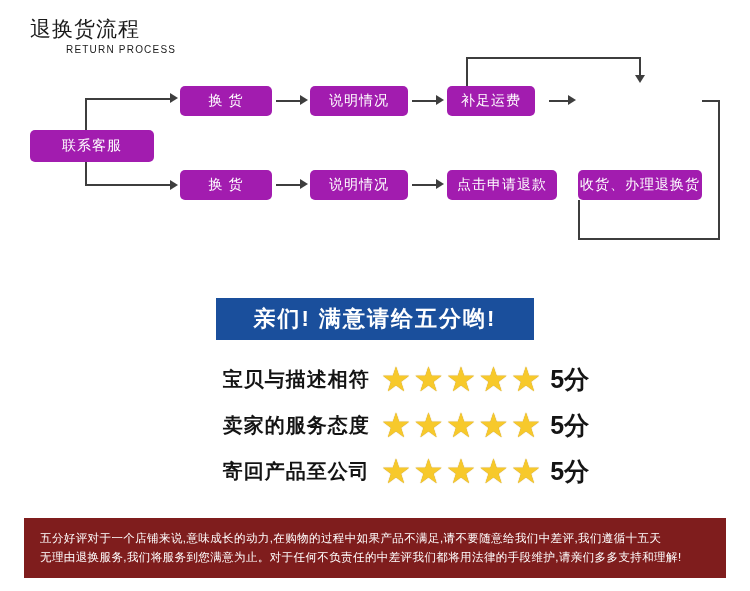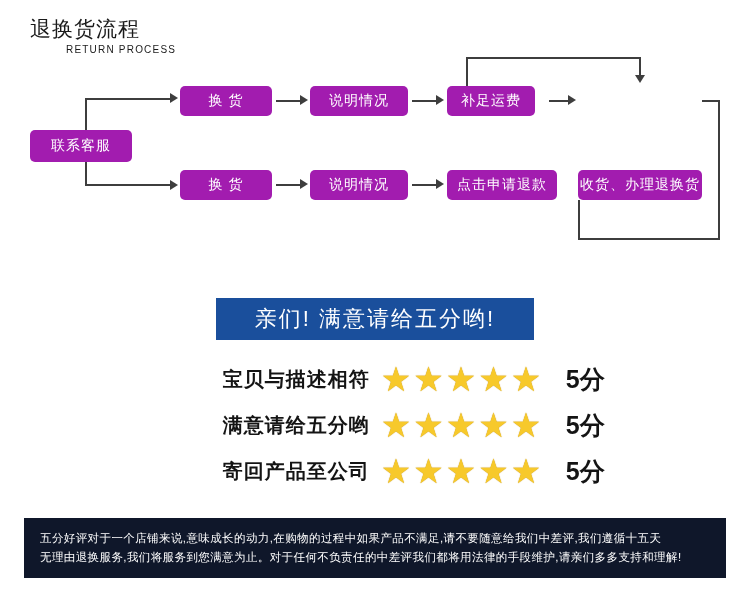--- a/index.html
+++ b/index.html
@@ -45,65 +45,65 @@
     border-left:5px solid transparent;
     border-right:5px solid transparent;
     border-top:8px solid #3e3e3e;
   }
 
   
   .banner{
     position:absolute;left:216px;top:298px;width:318px;height:42px;
     background:#1a4f9c;color:#ffffff;
     display:flex;align-items:center;justify-content:center;
-    font-size:22px;font-weight:normal;letter-spacing:2px;
+    font-size:22px;font-weight:bold;letter-spacing:2px;
   }
 
   
   .ratings{position:absolute;left:0;top:358px;width:750px;}
   .rating-row{
     display:flex;align-items:center;justify-content:center;
     height:42px;margin-bottom:4px;
   }
   .rating-label{
     font-size:20px;color:#141414;font-weight:bold;letter-spacing:1px;
     width:240px;text-align:right;padding-right:10px;
   }
   .stars{display:flex;align-items:center;}
   .star{
     font-size:34px;line-height:34px;
     color:#f7c92b;
     text-shadow:0 0 1px #b8860b;
     margin:0 1px;
   }
   .rating-score{
-    font-size:25px;color:#141414;font-weight:bold;margin-left:8px;width:70px;text-align:center;
+    font-size:25px;color:#141414;font-weight:bold;margin-left:8px;width:70px;text-align:left;
   }
 
   
   .footer{
     position:absolute;left:24px;top:518px;width:702px;height:60px;
-    background:#0f172a;color:#ffffff;
+    background:#7f1d1d;color:#ffffff;
     box-sizing:border-box;
     padding:11px 16px;
     font-size:11.5px;line-height:19px;
     letter-spacing:.4px;
   }
 </style>
 </head>
 <body>
 
 <div class="title-block">
   <div class="title-cn">退换货流程</div>
   <div class="title-en">RETURN PROCESS</div>
 </div>
 
 <div class="flow">
 
-  <div class="node" style="left:30px;top:70px;width:102px;height:32px;text-align:center;">联系客服</div>
+  <div class="node" style="left:30px;top:70px;width:124px;height:32px;text-align:center;">联系客服</div>
 
   <div class="line vline" style="left:85px;top:38px;height:32px;"></div>
   <div class="line hline" style="left:85px;top:38px;width:85px;"></div>
   <div class="line vline" style="left:85px;top:102px;height:22px;"></div>
   <div class="line hline" style="left:85px;top:124px;width:85px;"></div>
   <div class="arrow" style="left:170px;top:33px;"></div>
   <div class="arrow" style="left:170px;top:120px;"></div>
 
   <div class="node" style="left:180px;top:26px;width:92px;height:30px;">换 货</div>
   <div class="node" style="left:310px;top:26px;width:98px;height:30px;">说明情况</div>
@@ -147,21 +147,21 @@
       <span class="star">★</span>
       <span class="star">★</span>
       <span class="star">★</span>
       <span class="star">★</span>
       <span class="star">★</span>
     </div>
     <div class="rating-score">5分</div>
   </div>
 
   <div class="rating-row">
-    <div class="rating-label">满意请给五分哟</div>
+    <div class="rating-label">卖家的服务态度</div>
     <div class="stars">
       <span class="star">★</span>
       <span class="star">★</span>
       <span class="star">★</span>
       <span class="star">★</span>
       <span class="star">★</span>
     </div>
     <div class="rating-score">5分</div>
   </div>
 

